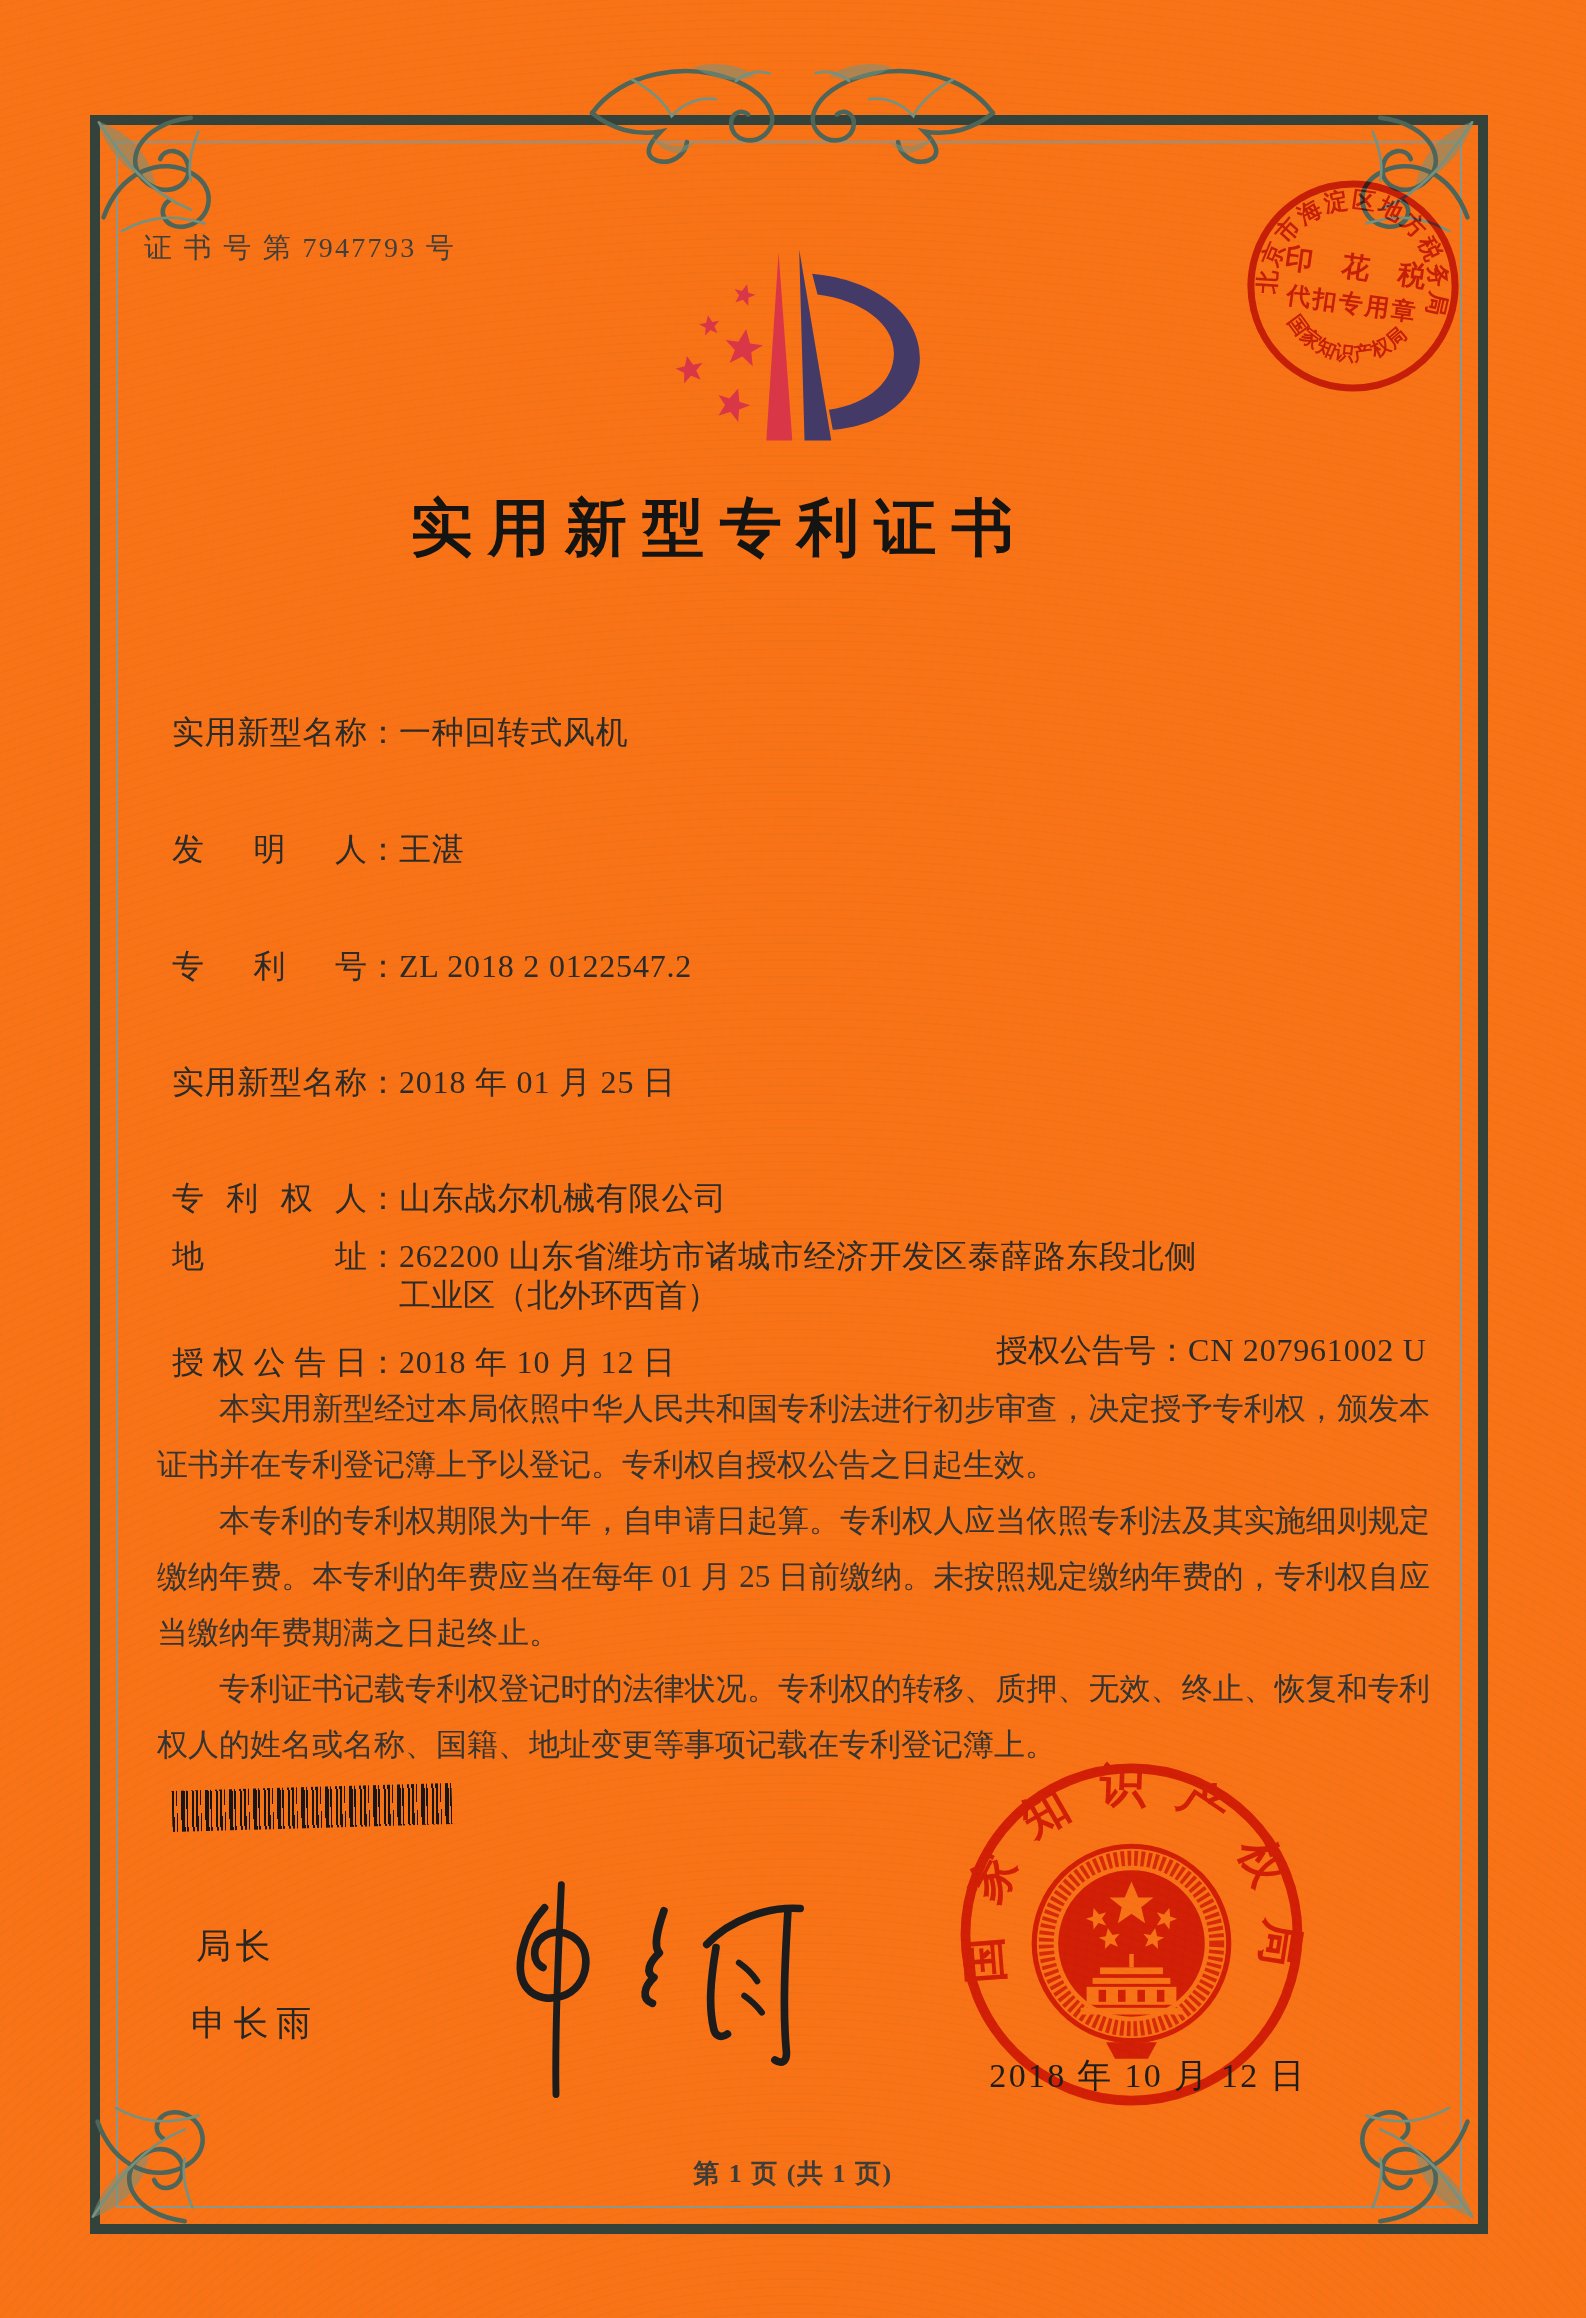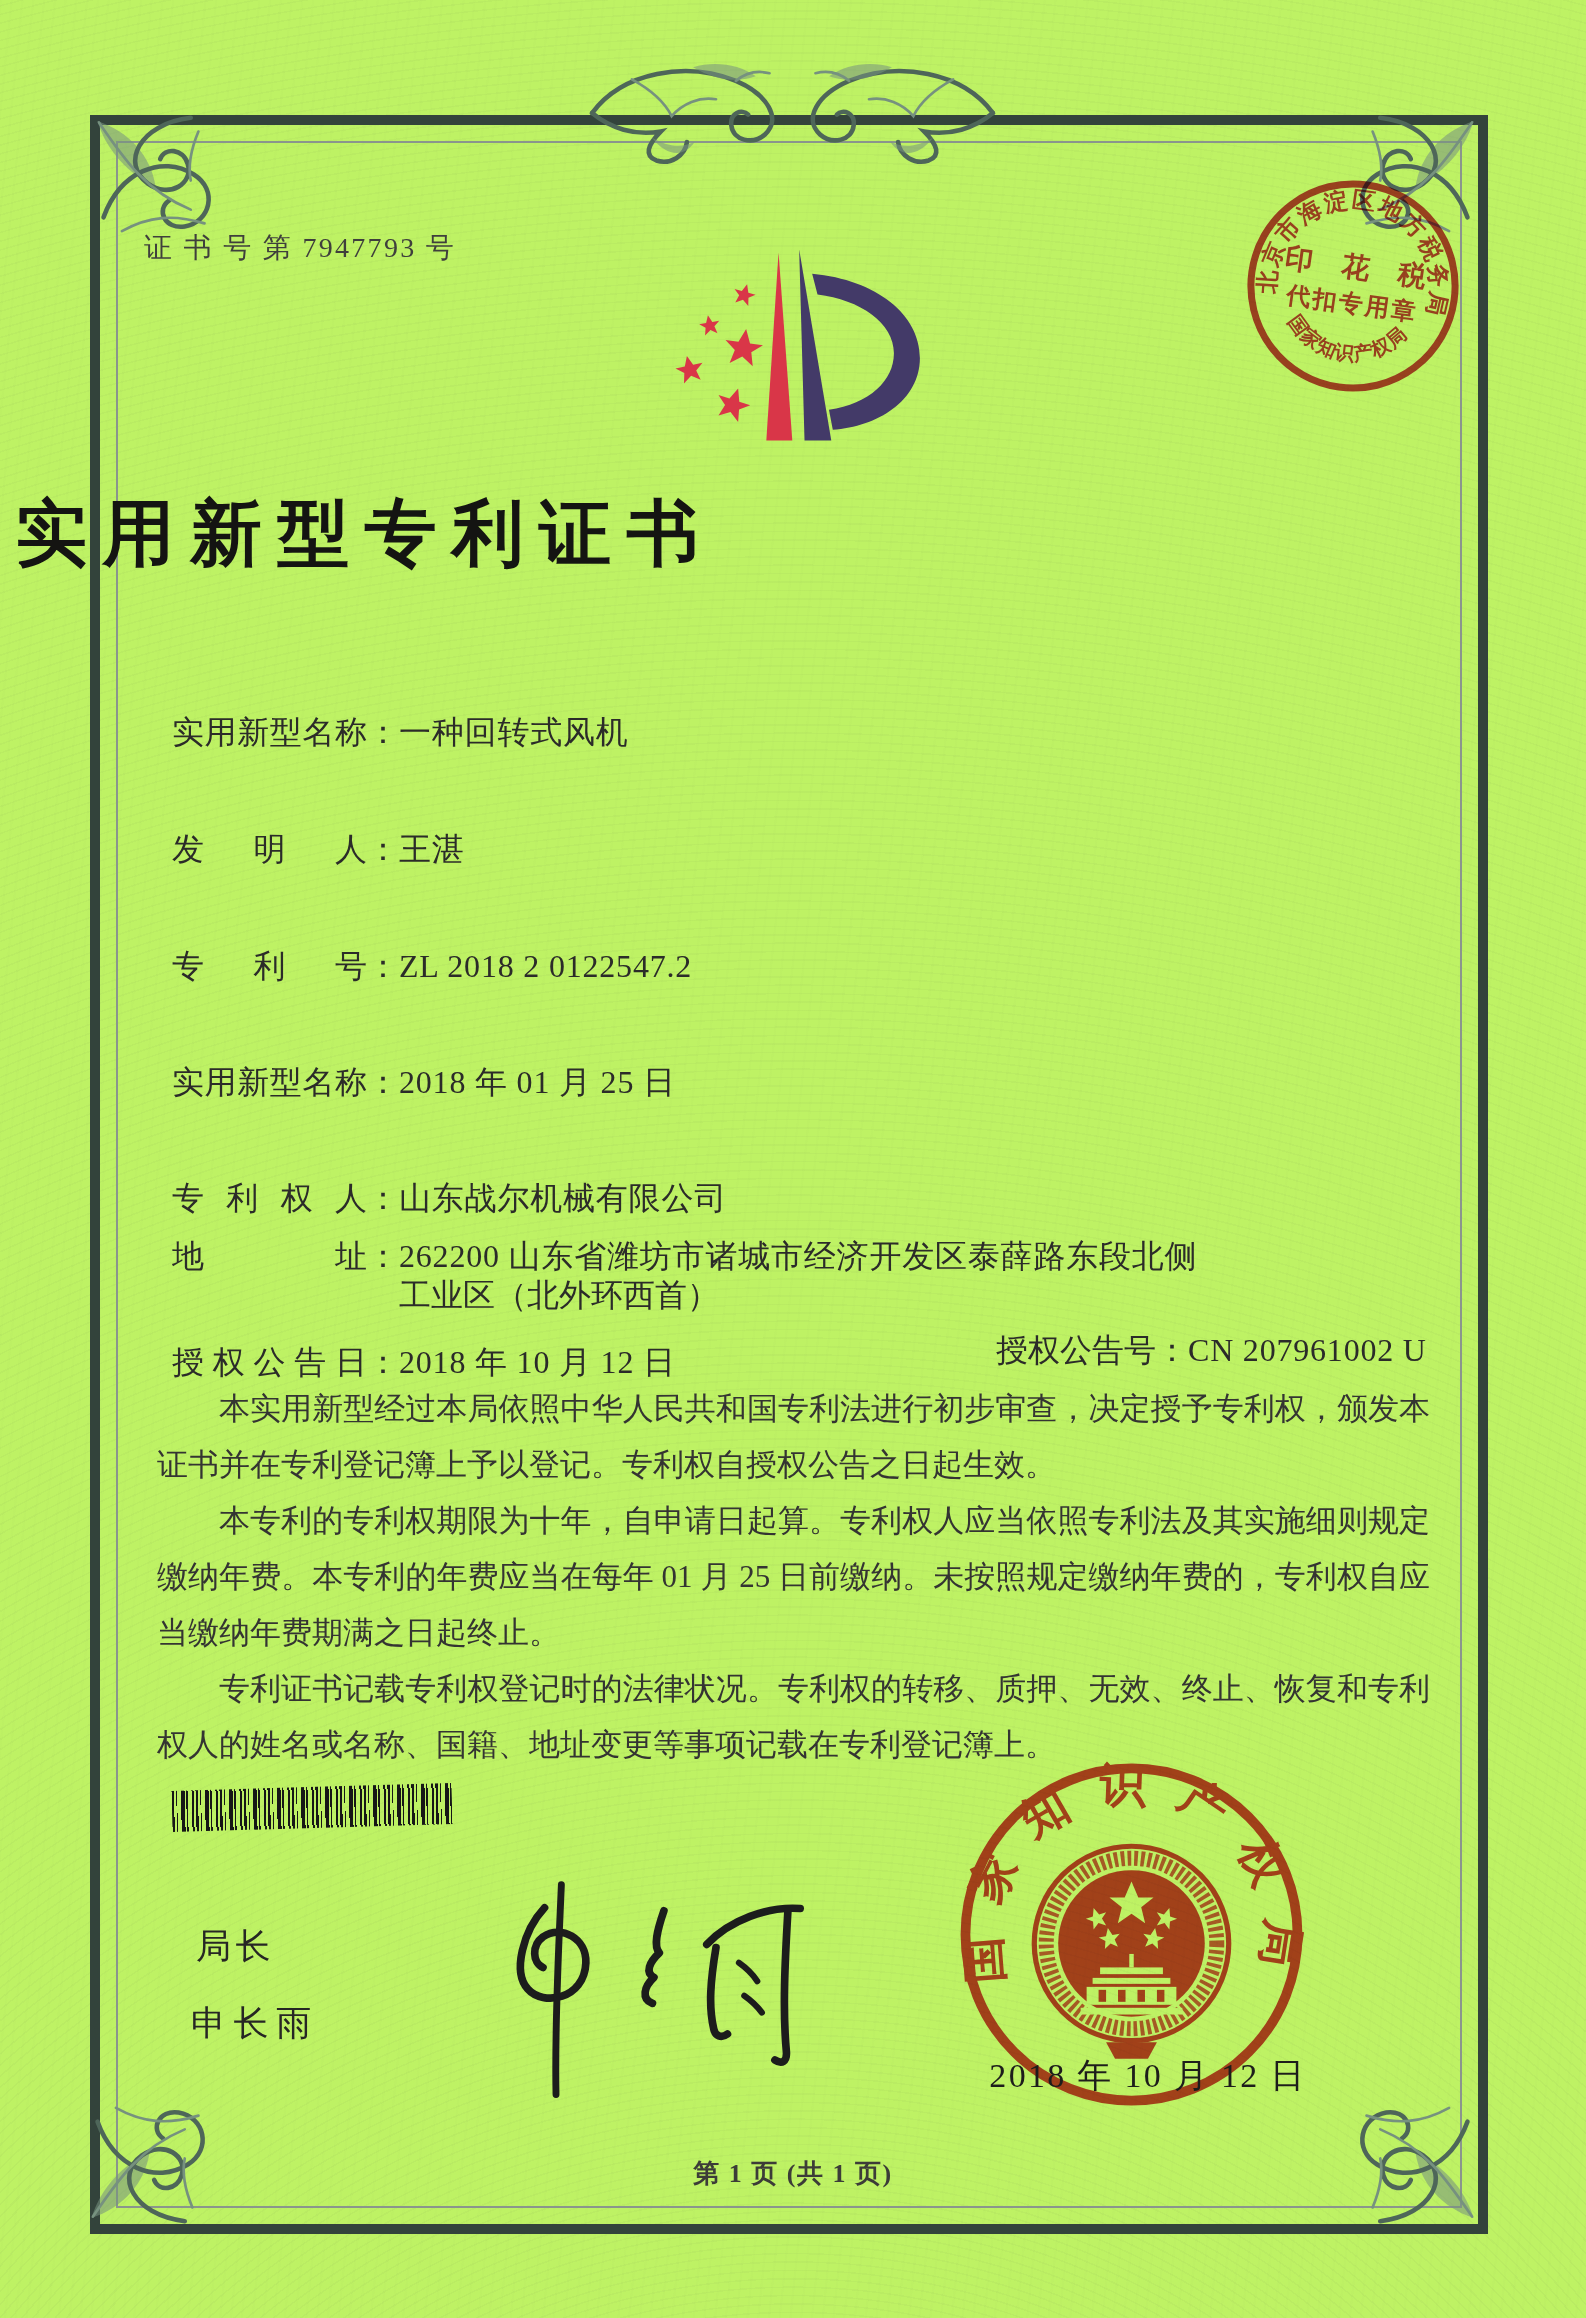--- a/index.html
+++ b/index.html
@@ -1,20 +1,20 @@
 <!DOCTYPE html>
 <html style="font-size:12.2px"><head>
 <meta charset="utf-8">
 <style>
   html,body{margin:0;padding:0;background:#e8e8e6;}
   .page{
     position:relative;
     width:1586px;height:2319px;
     margin:0 auto;
-    background:#bef264;
+    background:#f97316;
     overflow:hidden;
     font-family:"Liberation Serif","DejaVu Serif",serif;
     color:#2e2e2c;
   }
   
   .texture{
     position:absolute;inset:0;pointer-events:none;
     background:
       repeating-radial-gradient(circle at 50% 128%, rgba(60,70,65,.035) 0 1.5px, transparent 1.5px 8.4px),
       repeating-linear-gradient(96deg, rgba(60,70,65,.012) 0 2.3px, transparent 2.3px 10.7px);
@@ -38,21 +38,21 @@
     position:absolute;left:144px;top:229px;
     font-size:28px;letter-spacing:2.3px;color:#3f3f3c;
   }
   .logo{position:absolute;left:654px;top:228px;width:298px;height:245px;}
   .tax-stamp{
     position:absolute;left:1240px;top:173px;width:226px;height:226px;
     transform:rotate(8deg);opacity:.92;mix-blend-mode:multiply;
   }
   .title{
     position:absolute;left:0;top:486px;width:1424px;
-    text-align:left;font-size:72px;font-weight:bold;color:#141412;
+    text-align:center;font-size:62px;font-weight:bold;color:#141412;
     letter-spacing:15.3px;text-indent:15.3px;
   }
   
   .field{position:absolute;left:172px;font-size:32px;white-space:nowrap;color:#2b2b29;margin-top:12px;}
   .flabel{display:inline-block;width:195px;text-align:justify;text-align-last:justify;vertical-align:top;}
   .fcolon{display:inline-block;width:32px;}
   .fvalue{letter-spacing:0.8px;}
   .addr-line2{position:absolute;left:399px;font-size:32px;color:#2b2b29;}
   .grant-no{position:absolute;left:996px;font-size:32px;white-space:nowrap;color:#2b2b29;}
   

